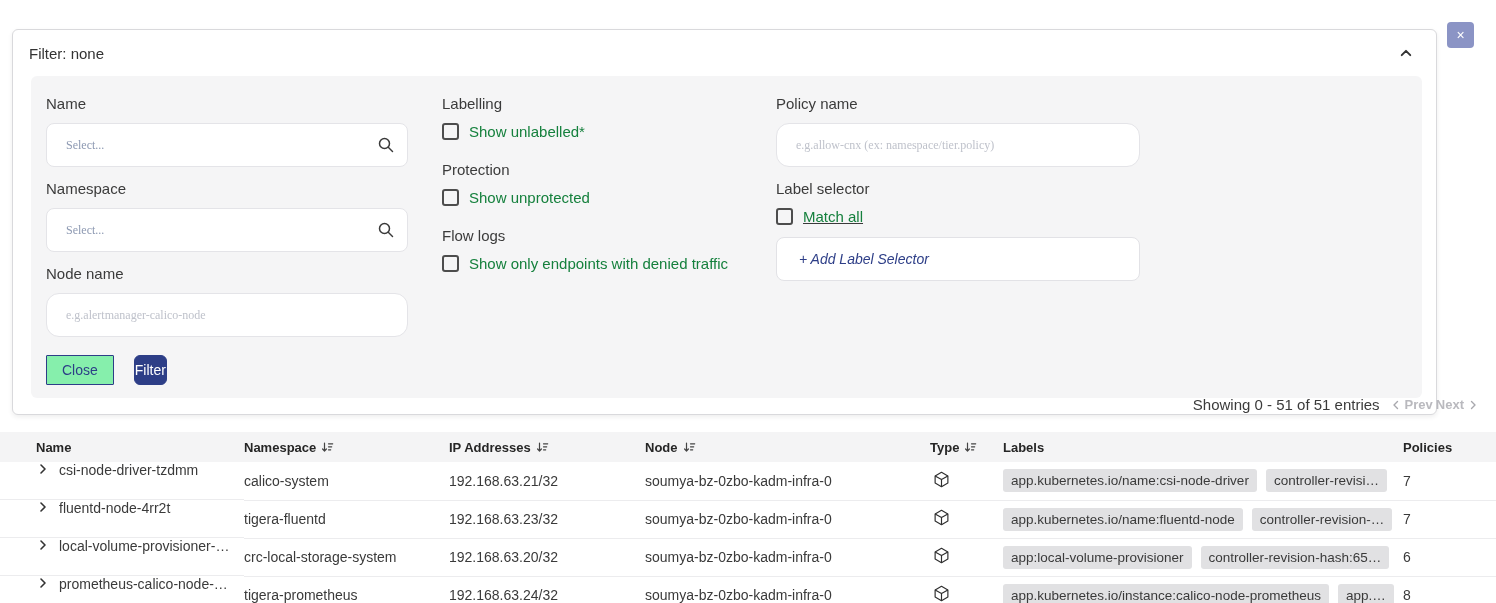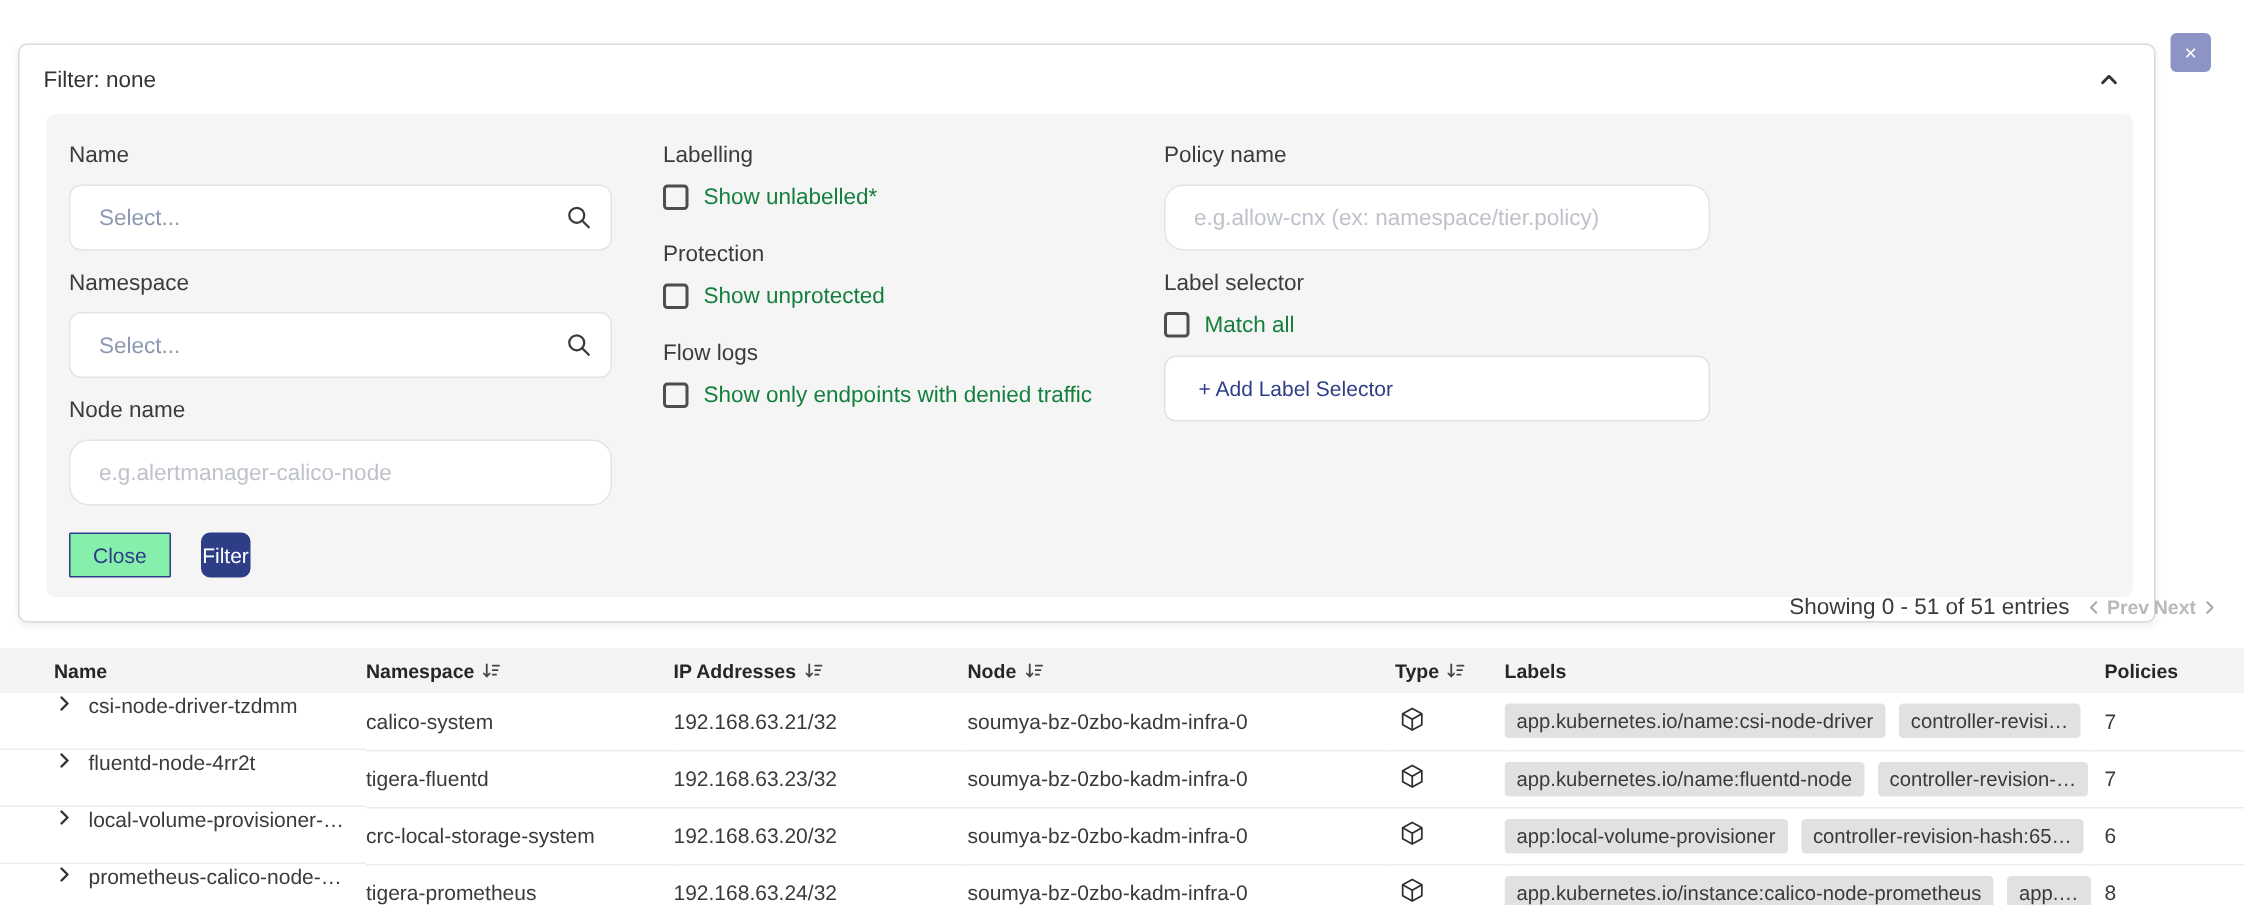--- a/index.html
+++ b/index.html
@@ -16,35 +16,35 @@
   .collapse-btn { background:none; border:none; cursor:pointer; line-height:0; padding:2px; }
 
   .gray-panel { margin:2px 14px 16px 18px; background:#f5f5f6; border-radius:6px;
     padding:17px 15px 13px 15px; }
   .cols { display:flex; gap:34px; }
   .col1 { width:362px; } .col2 { width:300px; } .col3 { width:364px; }
 
   .field-label { font-size:15px; color:#3b3b3b; margin-bottom:9px; line-height:21px; }
   .input-wrap { position:relative; margin-bottom:11px; }
   .text-input { width:100%; height:44px; border:1px solid #e4e4e8; border-radius:8px;
-    background:#fff; padding:0 40px 0 19px; font-size:15px; color:#3a3a3a;
-    font-family:Liberation Sans, sans-serif; outline:none; }
+    background:#fff; padding:0 40px 0 19px; font-size:12px; color:#3a3a3a;
+    font-family:Liberation Serif, serif; outline:none; }
   .text-input.plain { padding-right:2px;border-radius:13px; }
   .text-input.select::placeholder { color:#8d99b2; }
   .text-input.plain::placeholder { color:#bfc2cb; }
   .search-ic { position:absolute; right:13px; top:13px; line-height:0; }
 
   .check-row { display:flex; align-items:center; gap:10px; margin-bottom:19px; }
   .cb { width:17px; height:17px; border:2px solid #4d4d4d; border-radius:3px;
     background:transparent; flex:0 0 auto; cursor:pointer; }
   .check-label { font-size:15px; color:#15803d; }
 
   .add-selector-btn { width:100%; height:44px; background:#fff; border:1px solid #e2e2e6;
     border-radius:8px; color:#2d3e87; font-size:14px; text-align:left; padding-left:22px;
-    font-family:"Liberation Sans", sans-serif; cursor:pointer; }
+    font-family:"Liberation Sans", sans-serif; cursor:pointer;font-style:italic; }
 
   .btn-row { display:flex; gap:20px; margin-top:18px; }
   .btn-close { background:#86efac; border:1.5px solid #2d3e87; color:#2d3e87;
     border-radius:1px; font-size:14px; padding:6px 15px; cursor:pointer;
     font-family:"Liberation Sans", sans-serif; }
   .btn-filter { background:#2d3e87; border:1.5px solid #2d3e87; color:#fff;
     border-radius:6px; font-size:14px; padding:6px 0; cursor:pointer;
     font-family:"Liberation Sans", sans-serif; }
 
   .dismiss-btn { position:absolute; right:22px; top:22px; width:27px; height:26px;
@@ -143,21 +143,21 @@
           <span class="check-label">Show only endpoints with denied traffic</span>
         </div>
       </div>
 
       <div class="col3">
         <div class="field-label">Policy name</div>
         <div class="input-wrap">
           <input class="text-input plain" placeholder="e.g.allow-cnx (ex: namespace/tier.policy)" style="">
         </div>
         <div class="field-label">Label selector</div>
-        <div class="check-row" style="margin-bottom:12px;">
+        <div class="check-row" style="margin-bottom:12px;text-decoration:underline;">
           <span class="cb"></span>
           <span class="check-label">Match all</span>
         </div>
         <button class="add-selector-btn">+ Add Label Selector</button>
       </div>
     </div>
   </div>
 </div>
 
 <button class="dismiss-btn">

